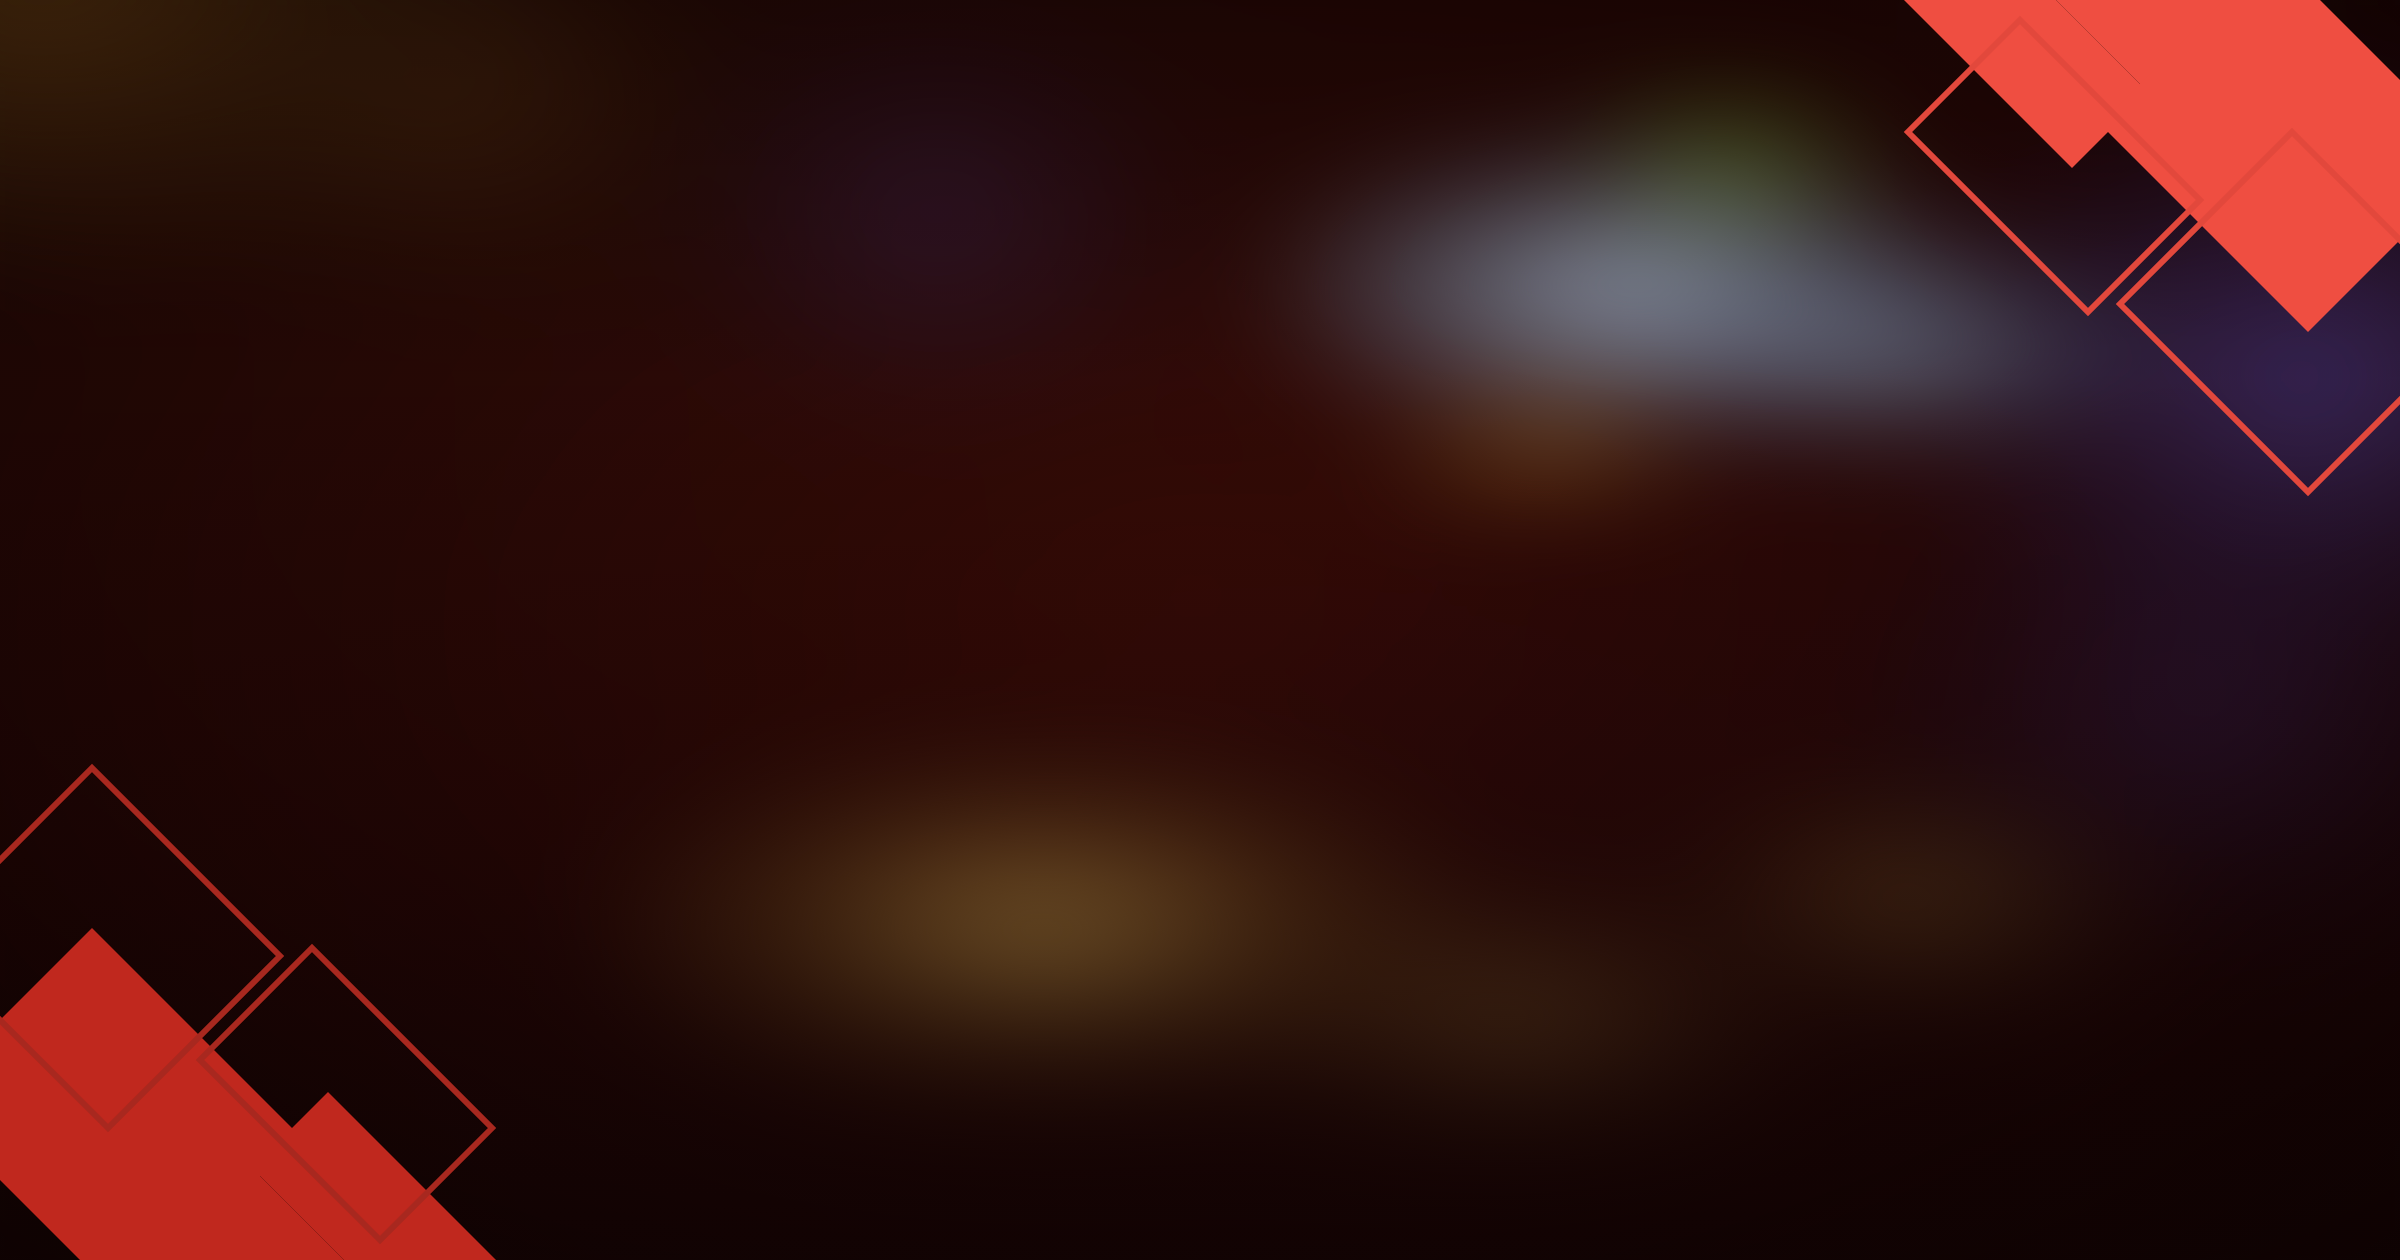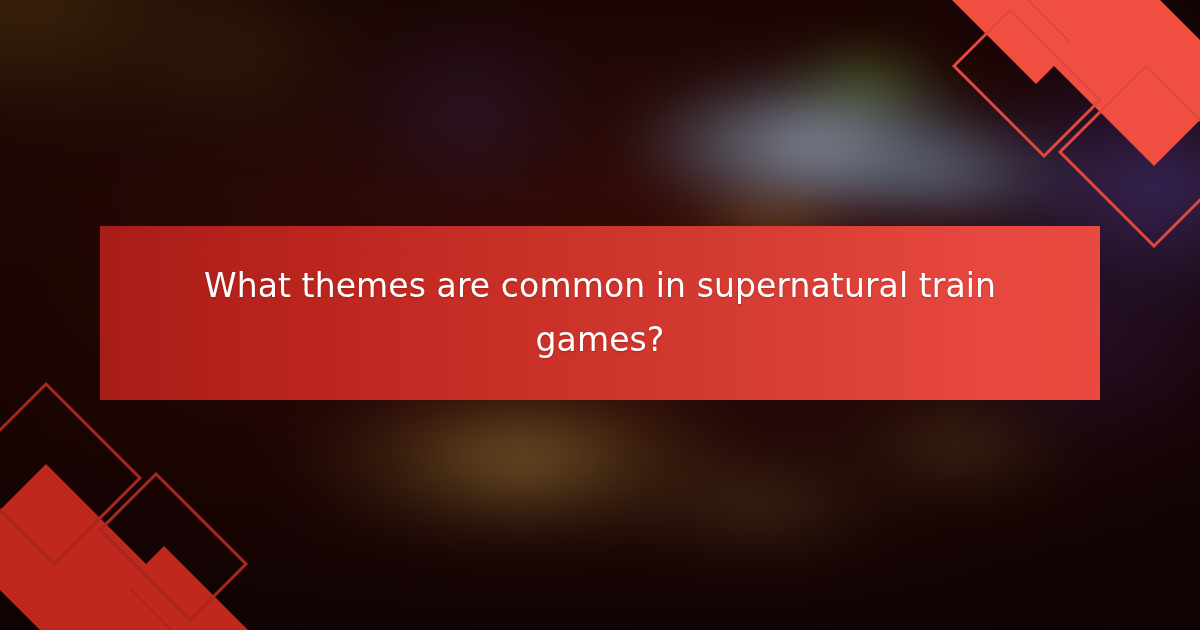--- a/index.html
+++ b/index.html
@@ -120,17 +120,14 @@
   <div class="corner bl">
     <svg viewBox="0 0 260 260" xmlns="http://www.w3.org/2000/svg">
       <polygon points="48,-40 220,-40 134,46 48,-40" fill="#c0281e"></polygon>
       <polygon points="48,-40 134,46 96,84 10,-2 48,-40" fill="#c0281e"></polygon>
       <polygon points="196,-24 300,80 214,166 110,62 196,-24" fill="#c0281e"></polygon>
       <polygon points="70,10 160,100 104,156 14,66 70,10" fill="none" stroke="#a8281f" stroke-width="3"></polygon>
       <polygon points="206,66 300,160 214,246 120,152 206,66" fill="none" stroke="#a8281f" stroke-width="3"></polygon>
     </svg>
   </div>
 
-  <div class="banner">
-    <h1 class="banner-text">What themes are common in supernatural train games?</h1>
-  </div>
 
 </div>
 
 </body></html>

